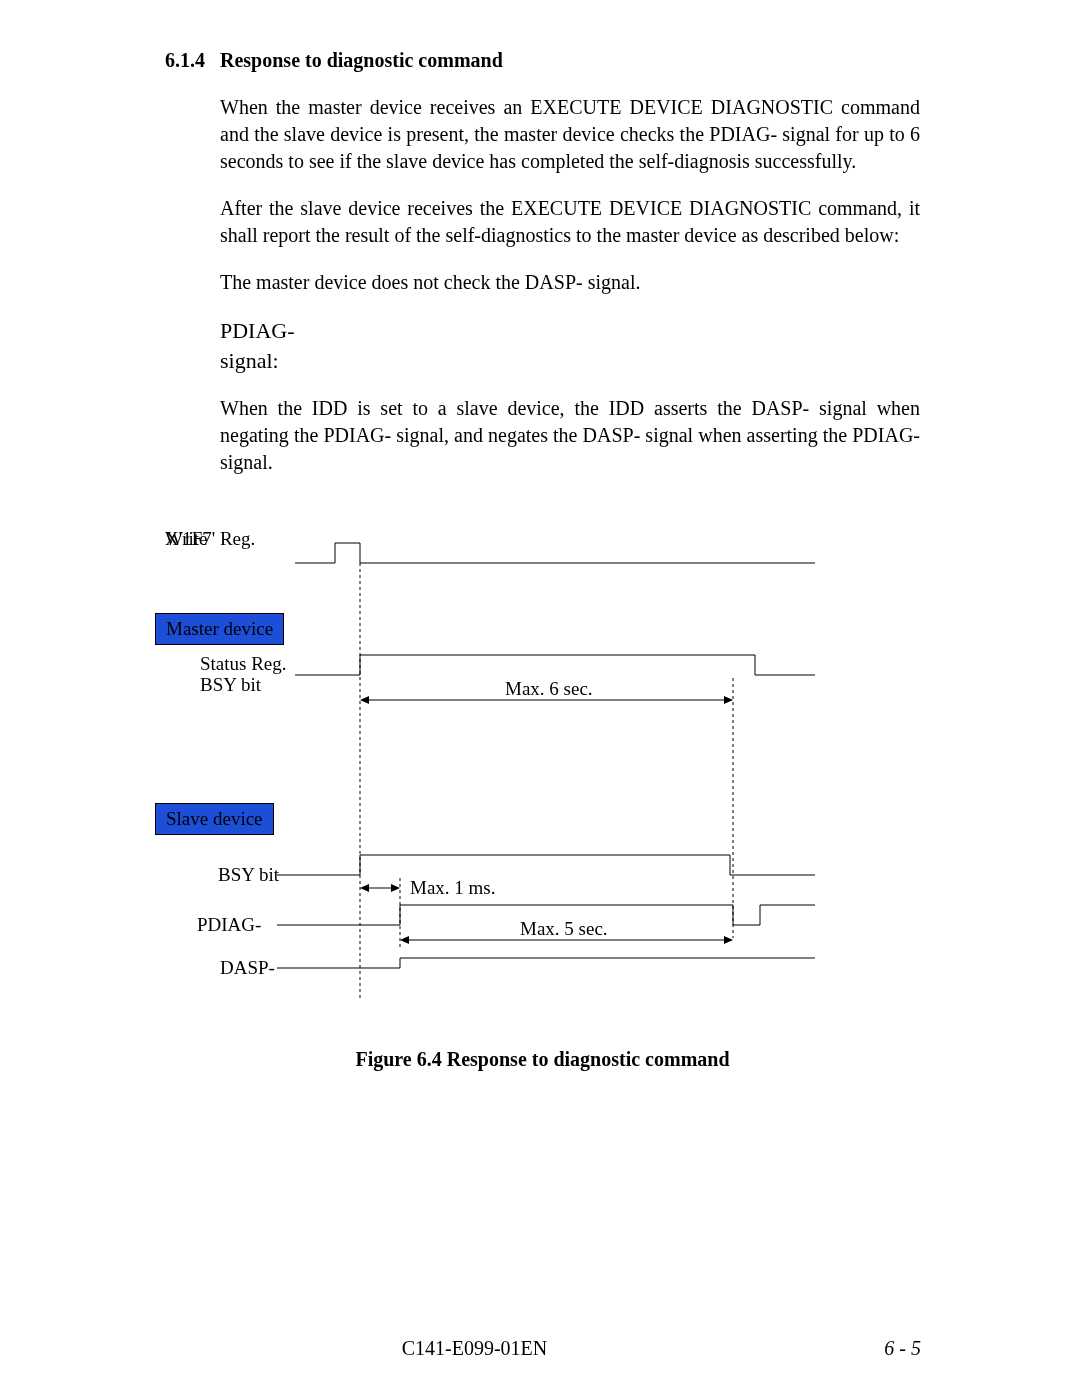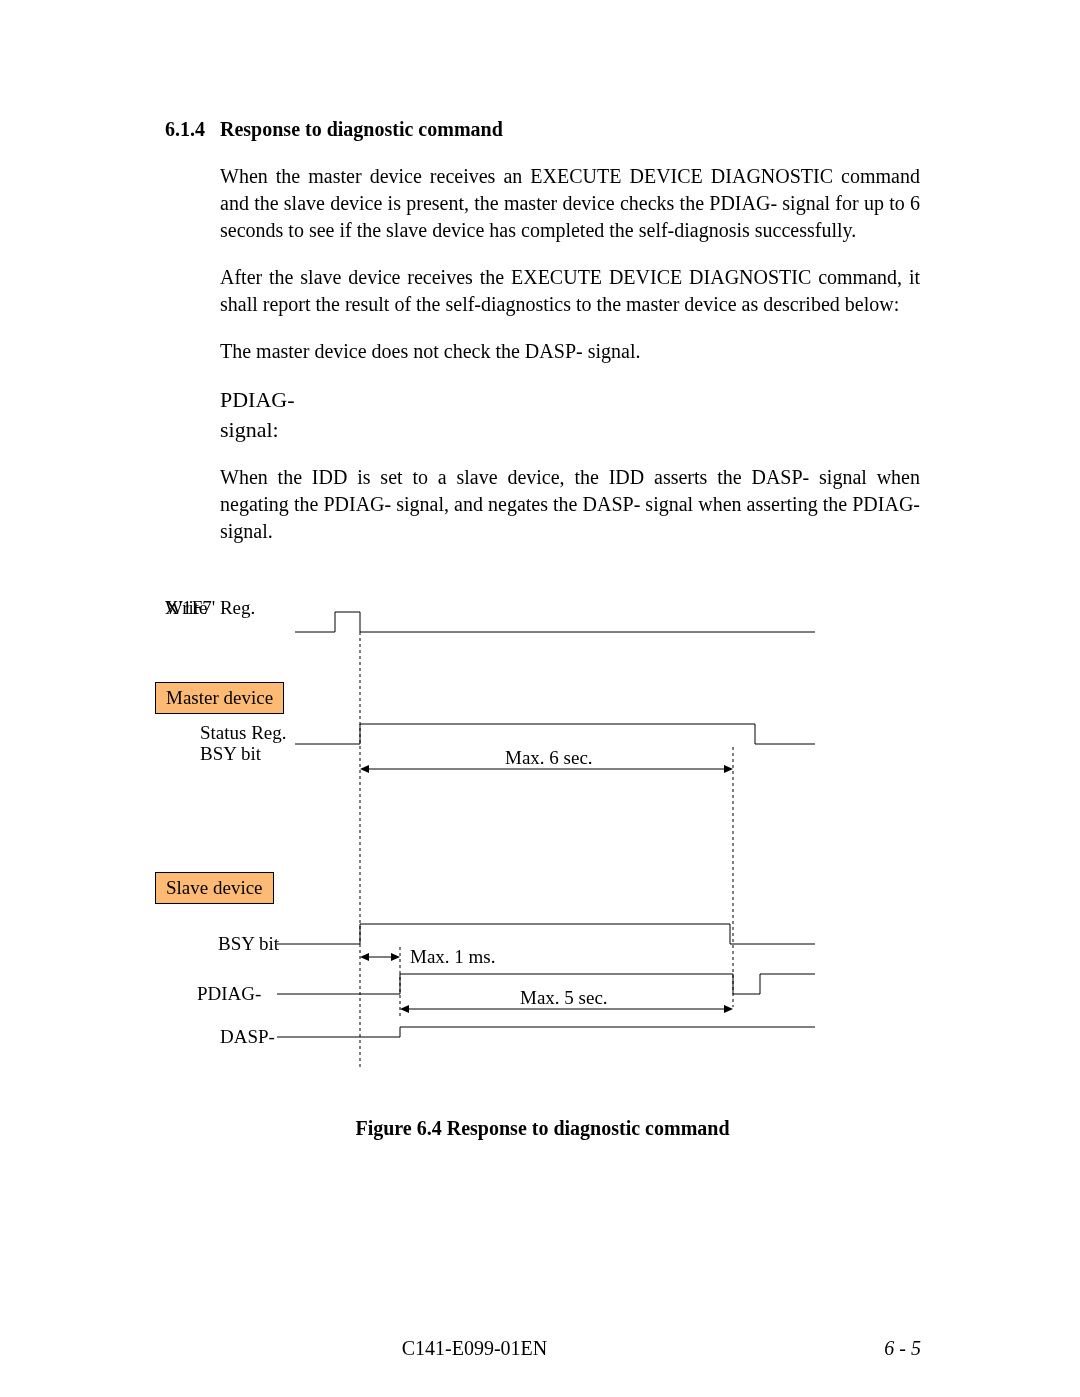--- a/index.html
+++ b/index.html
@@ -7,21 +7,21 @@
     padding: 0;
     background: #ffffff;
     font-family: "Times New Roman", Times, serif;
     color: #000;
   }
   .page {
     width: 1080px;
     height: 1397px;
     position: relative;
     box-sizing: border-box;
-    padding: 118px 160px 0 165px;
+    padding: 49px 160px 0 165px;
   }
   .section-heading {
     display: flex;
     font-weight: bold;
     font-size: 20px;
     margin-bottom: 22px;
   }
   .section-heading .num {
     width: 55px;
     flex: 0 0 55px;
@@ -54,21 +54,21 @@
     margin: 52px 0 0 0;
     font-size: 19px;
   }
   .dlabel {
     position: absolute;
     white-space: nowrap;
   }
   .box {
     position: absolute;
     border: 1px solid #000;
-    background: #fdba74;
+    background: #1d4ed8;
     padding: 4px 10px;
     font-size: 19px;
   }
   .figcap {
     text-align: center;
     font-weight: bold;
     font-size: 20px;
     margin-top: 20px;
   }
   .footer {

